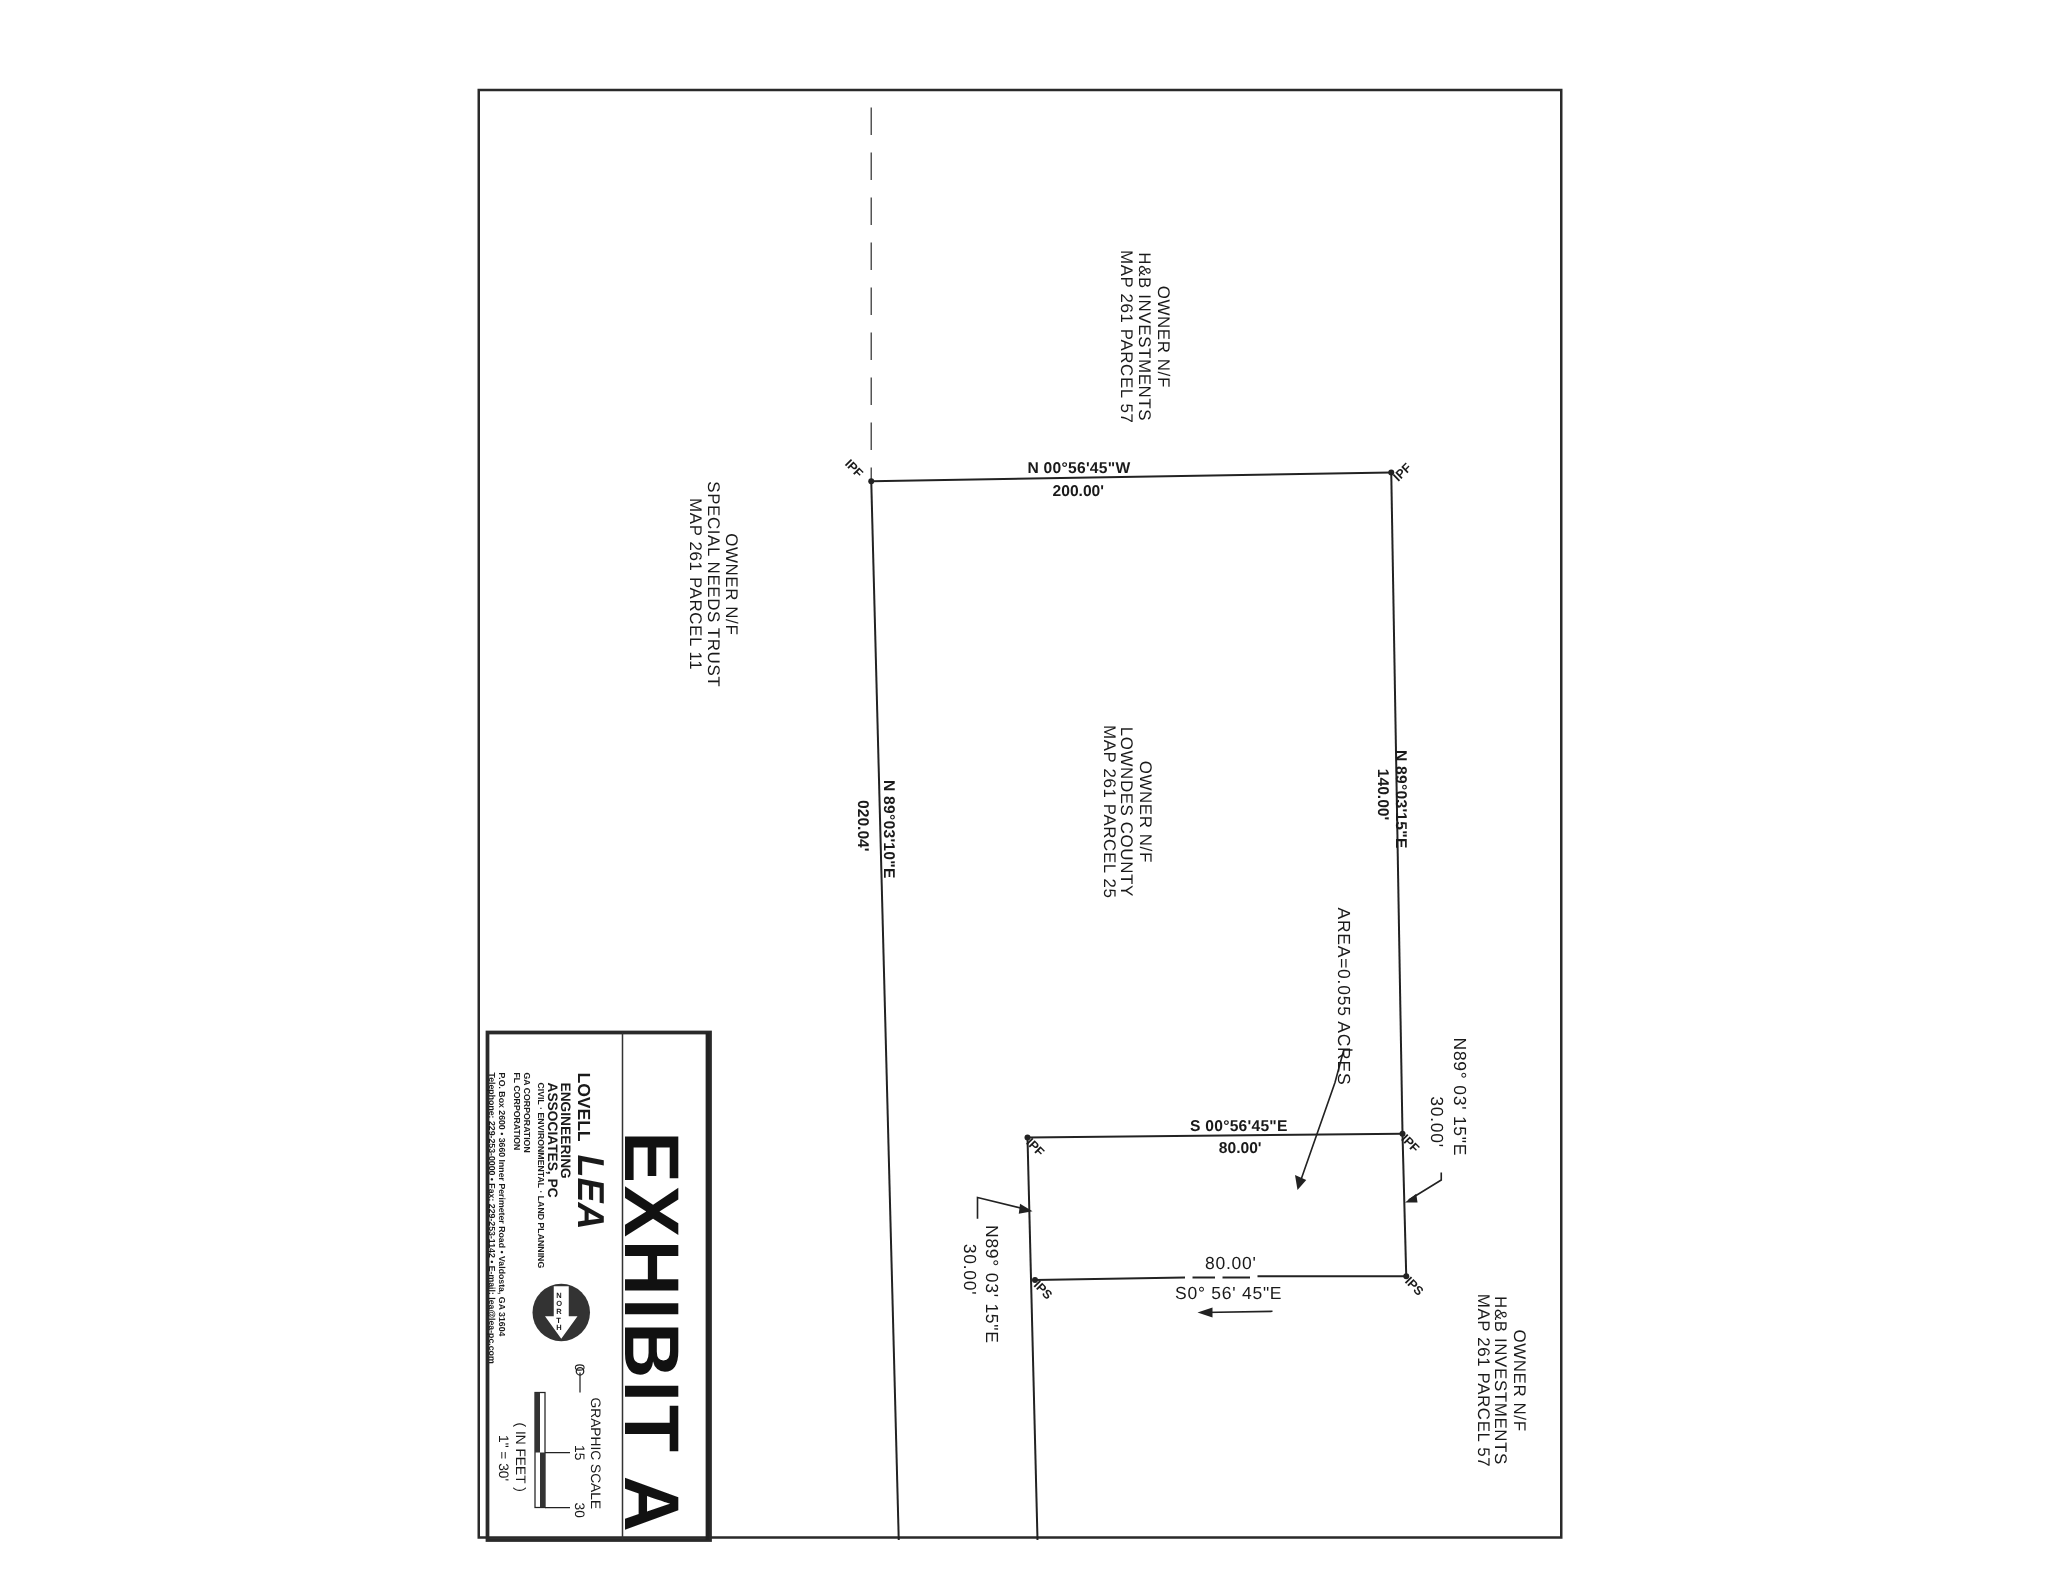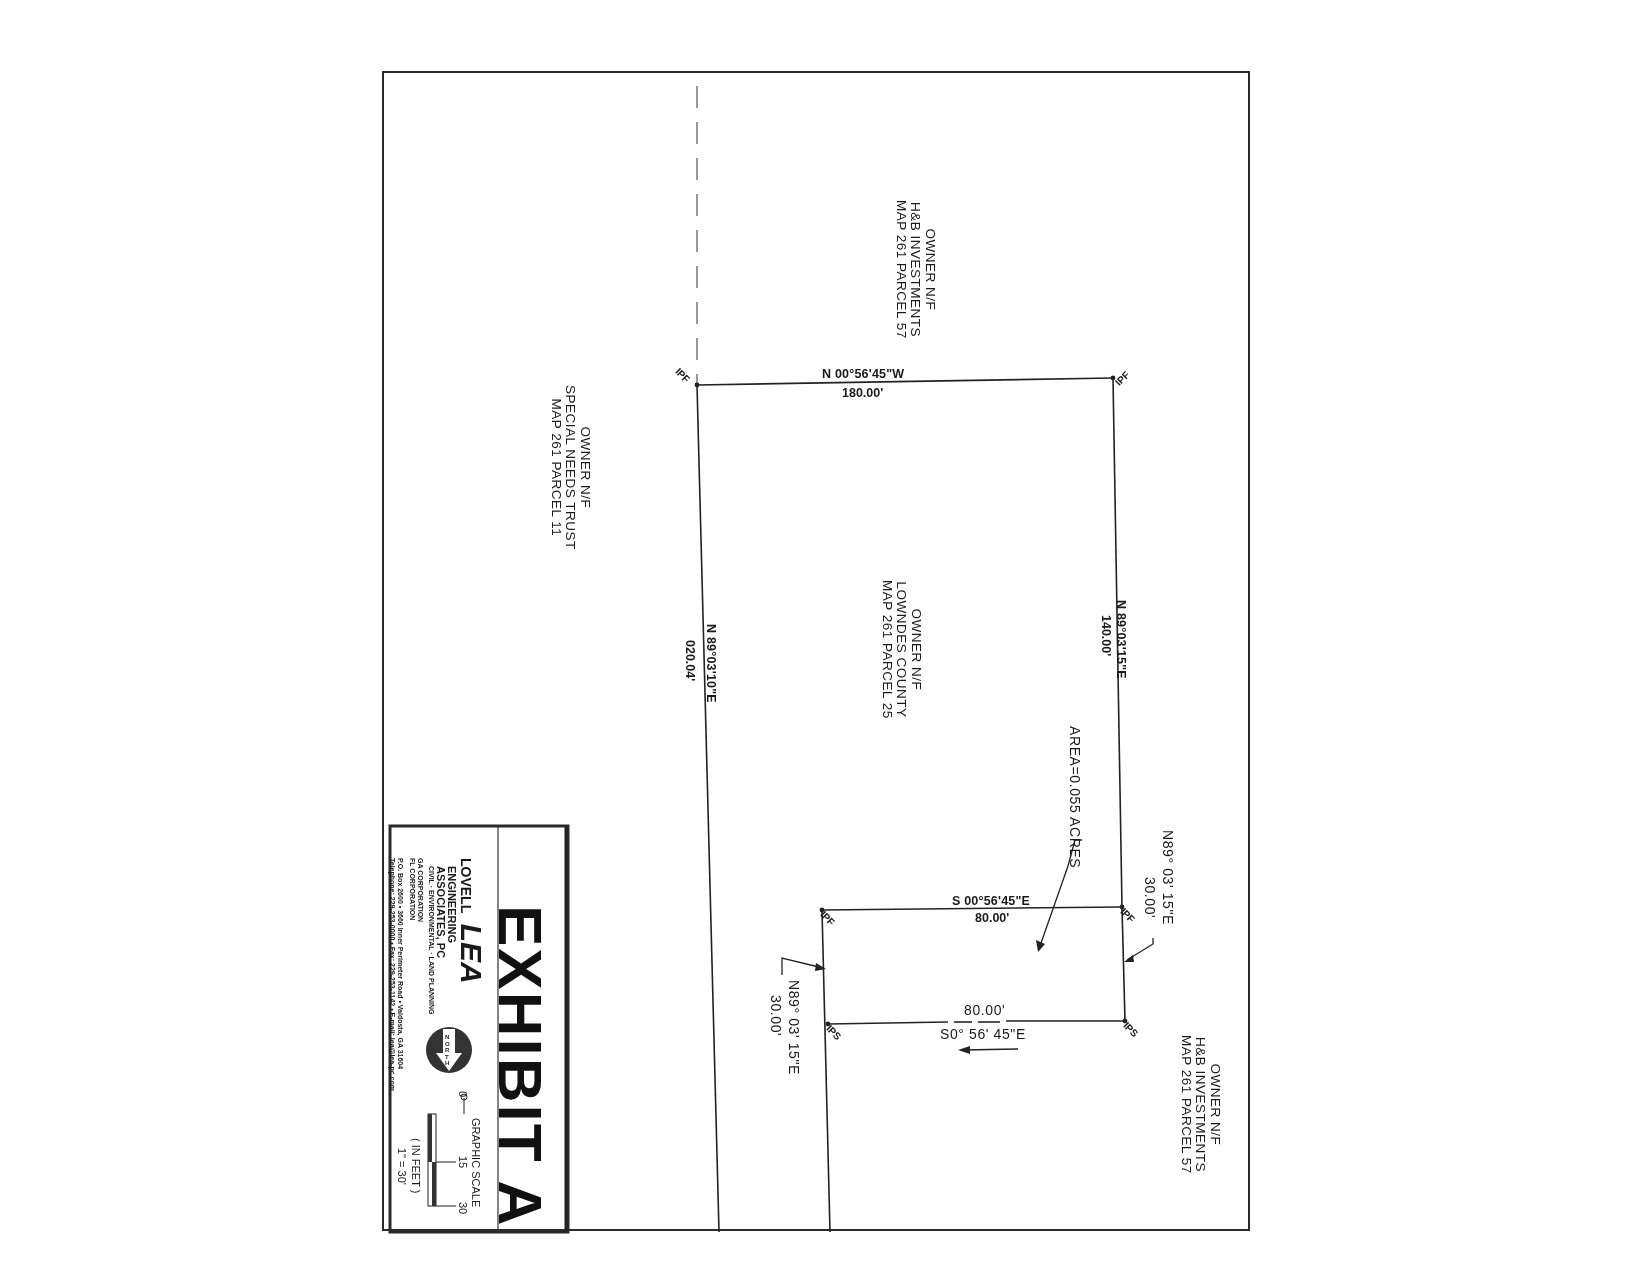--- a/index.html
+++ b/index.html
@@ -85,21 +85,21 @@
   <div>MAP 261 PARCEL 25</div>
 </div>
 
 <div class="rot r90 owner" style="left:1222px;top:1035px;">
   <div>OWNER N/F</div>
   <div>H&amp;B INVESTMENTS</div>
   <div>MAP 261 PARCEL 57</div>
 </div>
 
 <div class="abs brg" style="left:822px;top:367px;">N 00°56'45"W</div>
-<div class="abs dim" style="left:842px;top:386px;">180.00'</div>
+<div class="abs dim" style="left:842px;top:386px;">200.00'</div>
 
 <div class="rot r90 brg" style="left:1128px;top:600px;">N 89°03'15"E</div>
 <div class="rot r90 dim" style="left:1113px;top:615px;">140.00'</div>
 
 <div class="rot r90 brg" style="left:718px;top:624px;">N 89°03'10"E</div>
 <div class="rot r90 dim" style="left:697px;top:640px;">020.04'</div>
 
 <div class="abs brg" style="left:952px;top:894px;">S 00°56'45"E</div>
 <div class="abs dim" style="left:975px;top:911px;">80.00'</div>
 

